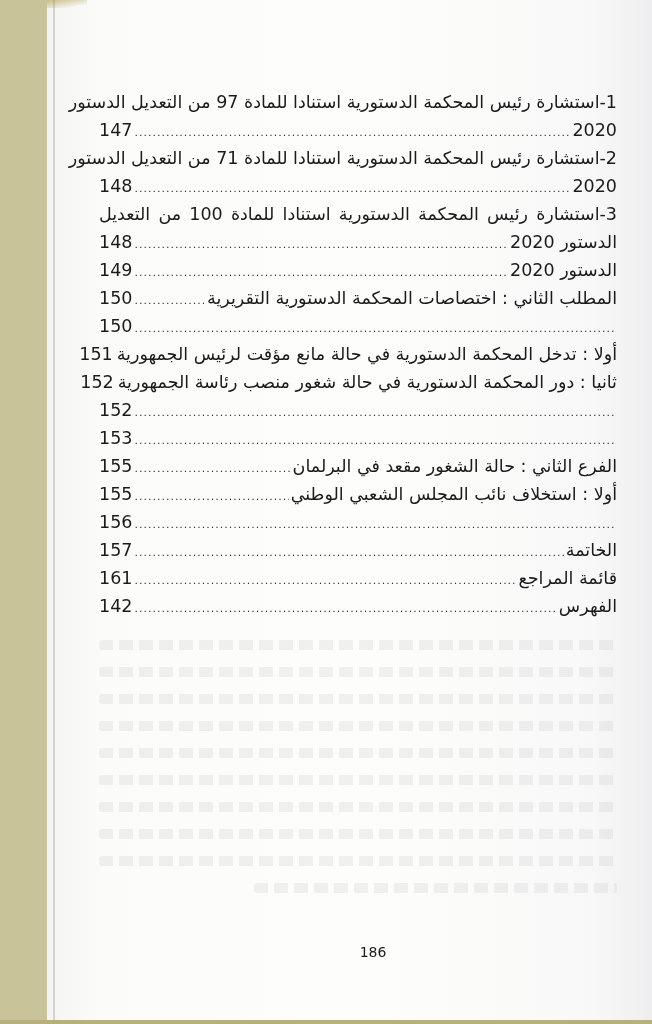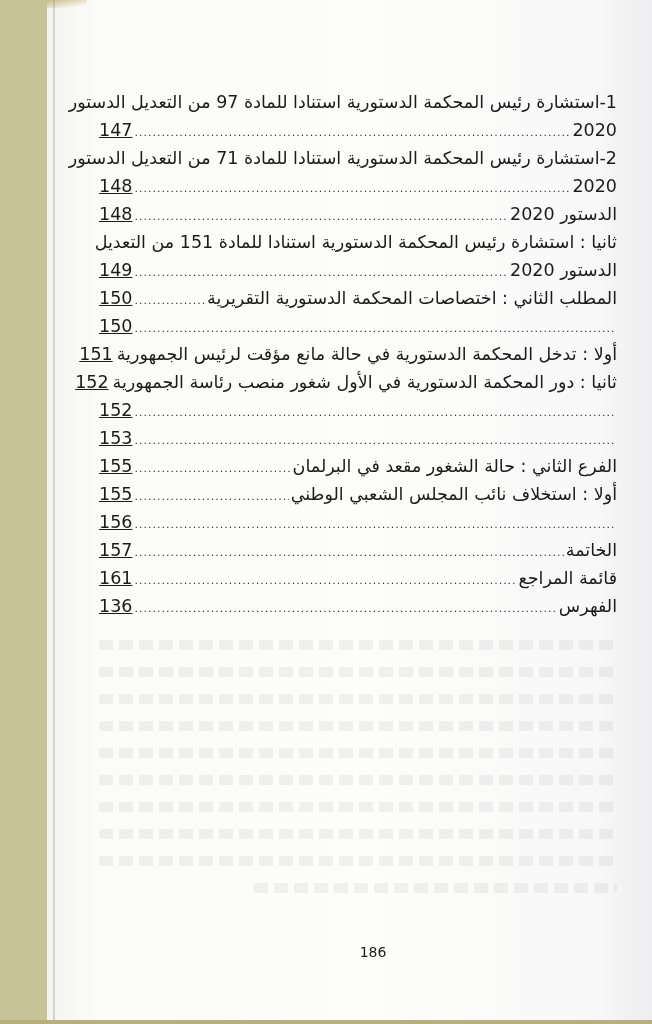--- a/index.html
+++ b/index.html
@@ -82,21 +82,20 @@
       text-align: right;
       height: 28px;
     }
     .leader::before {
       content: "................................................................................................................................................................................................................";
     }
     .page-num {
       flex: 0 0 auto;
       direction: ltr;
       font-family: "DejaVu Sans", sans-serif;
-      text-decoration: underline;
     }
     .show-through {
       position: absolute;
       left: 52px;
       top: 640px;
       width: 518px;
       direction: rtl;
     }
     .ghost-line {
       height: 10px;
@@ -137,29 +136,29 @@
 
     <div class="line justify">
       <span class="text">2-استشارة رئيس المحكمة الدستورية استنادا للمادة 71 من التعديل الدستور</span>
     </div>
     <div class="line">
       <span class="text">2020</span>
       <span class="leader"></span>
       <span class="page-num">148</span>
     </div>
 
+    <div class="line justify">
+      <span class="text">3-استشارة رئيس المحكمة الدستورية استنادا للمادة 100 من التعديل</span>
+    </div>
     <div class="line">
       <span class="text">الدستور 2020</span>
       <span class="leader"></span>
       <span class="page-num">148</span>
     </div>
 
-    <div class="line justify">
-      <span class="text">ثانيا : استشارة رئيس المحكمة الدستورية استنادا للمادة 151 من التعديل</span>
-    </div>
     <div class="line">
       <span class="text">الدستور 2020</span>
       <span class="leader"></span>
       <span class="page-num">149</span>
     </div>
 
     <div class="line">
       <span class="text">المطلب الثاني : اختصاصات المحكمة الدستورية التقريرية</span>
       <span class="leader"></span>
       <span class="page-num">150</span>
@@ -167,21 +166,21 @@
     <div class="line">
       <span class="leader"></span>
       <span class="page-num">150</span>
     </div>
     <div class="line">
       <span class="text">أولا : تدخل المحكمة الدستورية في حالة مانع مؤقت لرئيس الجمهورية</span>
       <span class="leader"></span>
       <span class="page-num">151</span>
     </div>
     <div class="line">
-      <span class="text">ثانيا : دور المحكمة الدستورية في الأول شغور منصب رئاسة الجمهورية</span>
+      <span class="text">ثانيا : دور المحكمة الدستورية في حالة شغور منصب رئاسة الجمهورية</span>
       <span class="leader"></span>
       <span class="page-num">152</span>
     </div>
     <div class="line">
       <span class="leader"></span>
       <span class="page-num">152</span>
     </div>
     <div class="line">
       <span class="leader"></span>
       <span class="page-num">153</span>
@@ -206,21 +205,21 @@
       <span class="page-num">157</span>
     </div>
     <div class="line">
       <span class="text">قائمة المراجع</span>
       <span class="leader"></span>
       <span class="page-num">161</span>
     </div>
     <div class="line">
       <span class="text">الفهرس</span>
       <span class="leader"></span>
-      <span class="page-num">136</span>
+      <span class="page-num">142</span>
     </div>
   </div>
 
   <div class="show-through">
     <div class="ghost-line"></div>
     <div class="ghost-line"></div>
     <div class="ghost-line"></div>
     <div class="ghost-line"></div>
     <div class="ghost-line"></div>
     <div class="ghost-line"></div>

